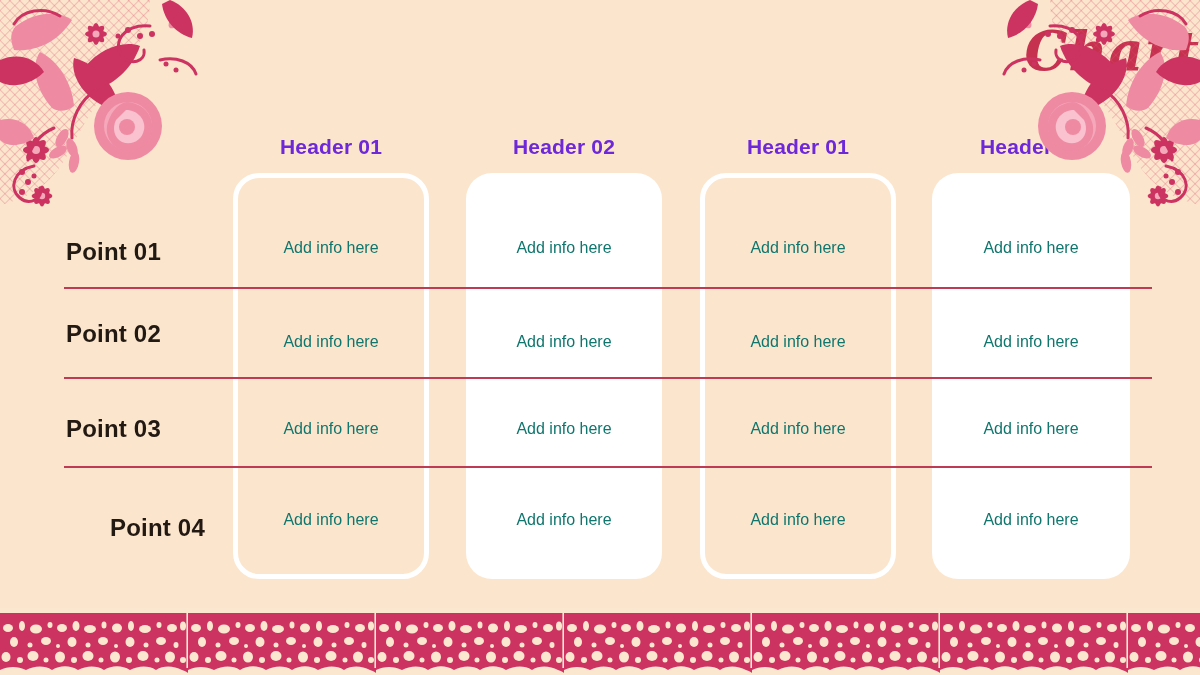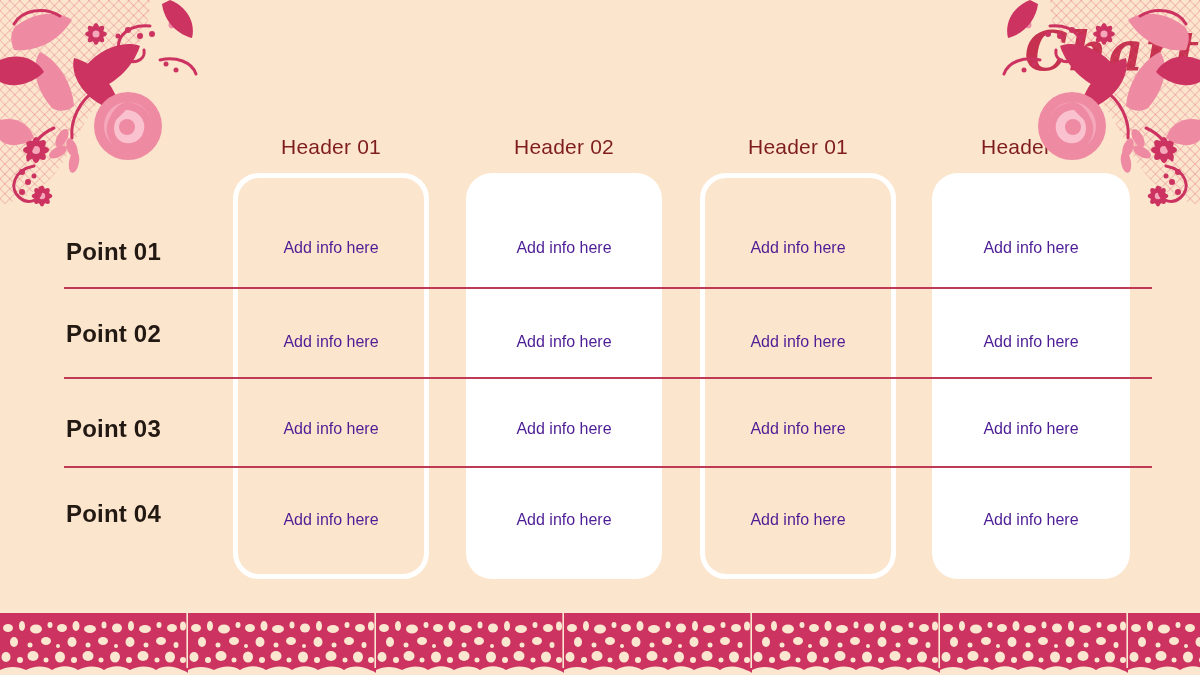--- a/index.html
+++ b/index.html
@@ -44,22 +44,22 @@
   .c4 { left:932px; width:198px; }
 
   
   .hdr {
     position:absolute;
     top:132px;
     height:30px;
     line-height:30px;
     text-align:center;
     font-size:21px;
-    font-weight:400;
-    color:#7f1d1d;
+    font-weight:700;
+    color:#6d28d9;
     letter-spacing:0.2px;
   }
   .h1 { left:233px; width:196px; }
   .h2 { left:466px; width:196px; }
   .h3 { left:700px; width:196px; }
   .h4 { left:932px; width:198px; }
 
   
   .pt {
     position:absolute;
@@ -68,31 +68,31 @@
     height:28px;
     line-height:28px;
     font-size:24px;
     font-weight:700;
     color:#231913;
     letter-spacing:0.2px;
   }
   .pt1 { top:238px; }
   .pt2 { top:320px; }
   .pt3 { top:415px; }
-  .pt4 { top:500px; }
+  .pt4 { top:514px;margin-left:44px; }
 
   
   .cell {
     position:absolute;
     height:24px;
     line-height:24px;
     text-align:center;
     font-size:16px;
     font-weight:400;
-    color:#4c1d95;
+    color:#0f766e;
   }
   .r1 { top:236px; }
   .r2 { top:330px; }
   .r3 { top:417px; }
   .r4 { top:508px; }
   .k1 { left:233px; width:196px; }
   .k2 { left:466px; width:196px; }
   .k3 { left:700px; width:196px; }
   .k4 { left:932px; width:198px; }
 

